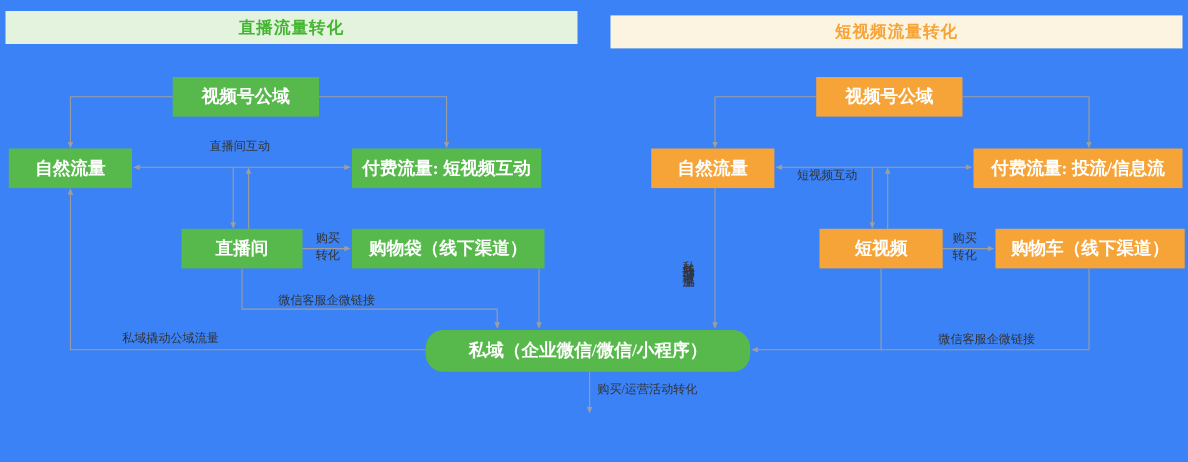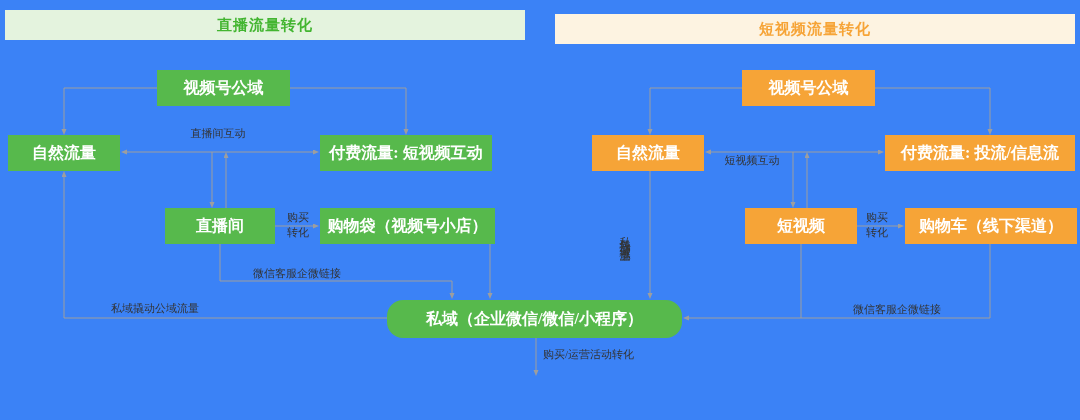--- a/index.html
+++ b/index.html
@@ -72,21 +72,21 @@
     <span>直播流量转化</span>
   </div>
   <div class="banner orange-banner" style="left:555px;top:14px;width:520px;height:30px;">
     <span>短视频流量转化</span>
   </div>
 
   <div class="node green" style="left:157px;top:70px;width:133px;height:36px;">视频号公域</div>
   <div class="node green" style="left:8px;top:135px;width:112px;height:36px;">自然流量</div>
   <div class="node green" style="left:320px;top:135px;width:172px;height:36px;">付费流量: 短视频互动</div>
   <div class="node green" style="left:165px;top:208px;width:110px;height:36px;">直播间</div>
-  <div class="node green" style="left:320px;top:208px;width:175px;height:36px;">购物袋（视频号小店）</div>
+  <div class="node green" style="left:320px;top:208px;width:175px;height:36px;">购物袋（线下渠道）</div>
 
   <div class="node orange" style="left:742px;top:70px;width:133px;height:36px;">视频号公域</div>
   <div class="node orange" style="left:592px;top:135px;width:112px;height:36px;">自然流量</div>
   <div class="node orange" style="left:885px;top:135px;width:190px;height:36px;">付费流量: 投流/信息流</div>
   <div class="node orange" style="left:745px;top:208px;width:112px;height:36px;">短视频</div>
   <div class="node orange" style="left:905px;top:208px;width:172px;height:36px;">购物车（线下渠道）</div>
 
   <div class="node green" style="left:387px;top:300px;width:295px;height:38px;border-radius:16px;">私域（企业微信/微信/小程序）</div>
 
   <div class="lbl" style="left:170px;top:126px;width:96px;">直播间互动</div>

